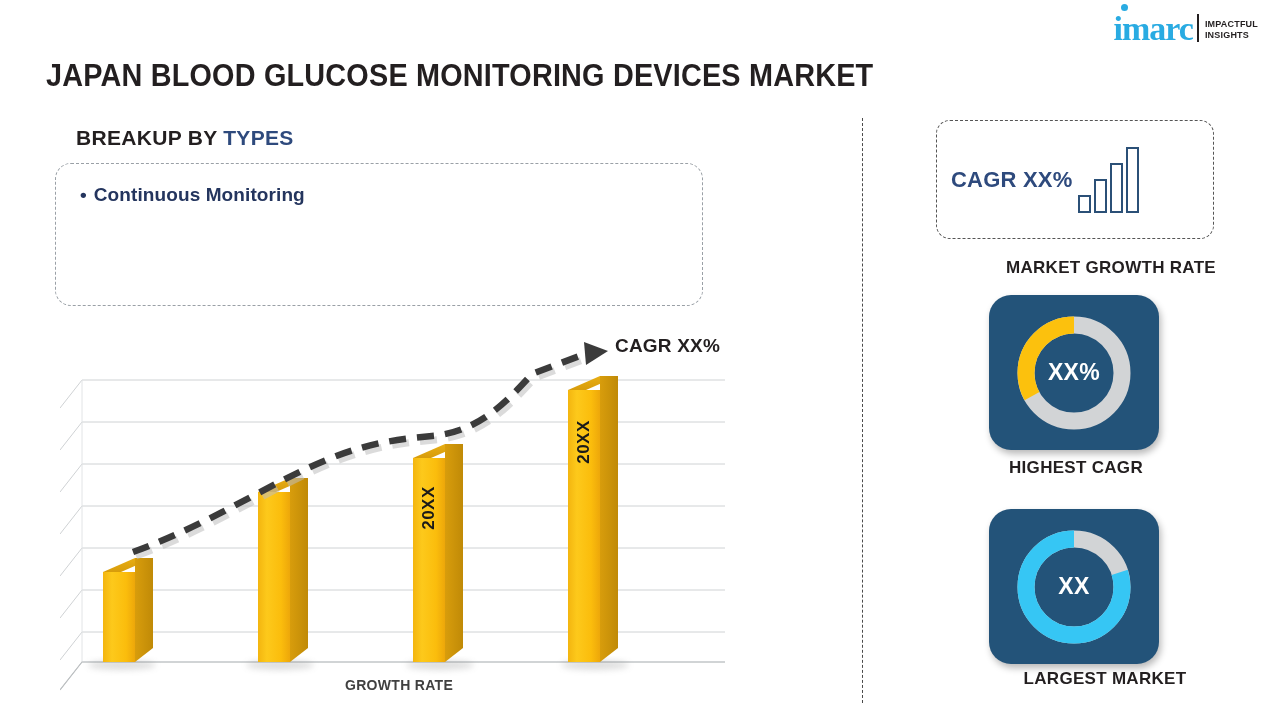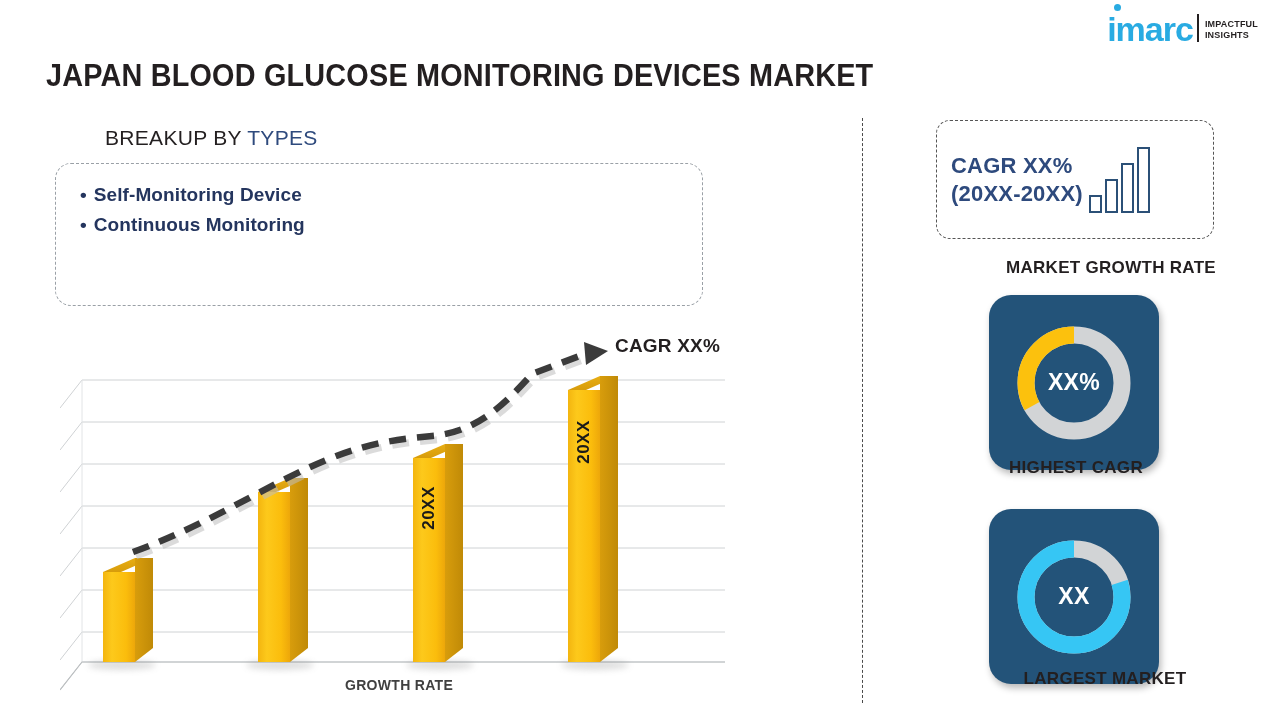--- a/index.html
+++ b/index.html
@@ -6,39 +6,39 @@
   html,body { width:1280px; height:720px; }
   body {
     font-family:"Liberation Sans", sans-serif;
     background:#ffffff;
     position:relative;
     overflow:hidden;
   }
 
   
   #logo { position:absolute; top:14px; right:22px; display:flex; align-items:flex-end; }
-  #logo .word { position:relative; font-family:Liberation Sans, sans-serif; font-weight:700;
+  #logo .word { position:relative; font-family:Liberation Serif, serif; font-weight:700;
                 font-size:34px; letter-spacing:-1px; color:#29abe2; line-height:30px; }
   #logo .dot { position:absolute; width:7px; height:7px; border-radius:50%;
                background:#29abe2; left:7px; top:-10px; }
   #logo .bar { width:2px; height:28px; background:#231f20; margin:0 6px 2px 4px; }
   #logo .tagline { font-family:"Liberation Sans", sans-serif; font-weight:700; font-size:9px;
                    line-height:11px; color:#231f20; letter-spacing:.2px; padding-bottom:3px; }
 
   
   #title {
     position:absolute; left:46px; top:58px;
     font-family:"Liberation Sans Narrow","Liberation Sans",sans-serif;
     font-weight:700; font-size:31px; letter-spacing:.2px; color:#231f20;
     transform:scaleX(.93); transform-origin:left center; white-space:nowrap;
   }
 
   
-  #breakup-heading { position:absolute; left:76px; top:126px; font-size:21px; font-weight:400;
-                     color:#231f20; letter-spacing:.3px;margin-left:29px; }
+  #breakup-heading { position:absolute; left:76px; top:126px; font-size:21px; font-weight:700;
+                     color:#231f20; letter-spacing:.3px; }
   #breakup-heading .accent { color:#2e4a7d; }
 
   #types-box {
     position:absolute; left:55px; top:163px; width:648px; height:143px;
     border:1.6px dashed #9aa0a6; border-radius:16px; padding:16px 0 0 24px;
   }
   #types-box li { list-style:none; font-size:19px; font-weight:700; color:#24355e;
                   line-height:30px; letter-spacing:.1px; }
   #types-box li::before { content:"\2022"; margin-right:7px; }
 
@@ -65,21 +65,21 @@
     border:1.7px dashed #555; border-radius:14px;
     display:flex; align-items:center; padding:0 14px;
   }
   #cagr-text { font-size:22px; font-weight:700; color:#2e4a7d; line-height:28px; letter-spacing:.2px; }
   #cagr-bars { margin-left:6px; display:flex; align-items:flex-end; gap:3px; }
   #cagr-bars i { display:block; width:13px; border:2px solid #2b5077; background:#fff; }
 
   .panel-label { position:absolute; width:100%; text-align:center; font-size:17px;
                  font-weight:700; color:#231f20; letter-spacing:.3px; }
 
-  .tile { position:absolute; width:170px; height:175px; border-radius:22px;
+  .tile { position:absolute; width:170px; height:155px; border-radius:22px;
           background:#235379; box-shadow:2px 4px 7px rgba(0,0,0,.28);
           display:flex; align-items:center; justify-content:center; }
   .tile .val { position:absolute; color:#ffffff; font-size:23px; font-weight:700; letter-spacing:.3px; }
 
   #mgr-label   { left:862px; top:238px; width:498px;margin-top:20px; }
   #tile-cagr   { left:989px; top:295px; }
   #cagr-label  { left:862px; top:458px; width:418px;padding-left:10px; }
   #tile-market { left:989px; top:509px;text-decoration:underline; }
   #market-label{ left:862px; top:669px; width:486px; }
 </style>
@@ -99,21 +99,20 @@
 </div>
 
 <div id="title">JAPAN BLOOD GLUCOSE MONITORING DEVICES MARKET</div>
 
 <div id="breakup-heading">
   <span>BREAKUP BY</span>
   <span class="accent">TYPES</span>
 </div>
 
 <ul id="types-box">
-  <li>Self-Monitoring Device</li>
   <li>Continuous Monitoring</li>
 </ul>
 
 <div id="divider"></div>
 
 <div id="chart">
   <svg width="680" height="355">
     <defs>
       <linearGradient id="barFace" x1="0" y1="0" x2="1" y2="0">
         <stop offset="0%" stop-color="#f3b50f"></stop>
@@ -190,21 +189,20 @@
   <div class="bar-label" style="left:346px; top:158px; width:46px; text-align:center;">20XX</div>
   <div class="bar-label" style="left:501px; top:92px; width:46px; text-align:center;">20XX</div>
 
   <div id="cagr-arrow-label">CAGR XX%</div>
   <div id="growth-rate-label">GROWTH RATE</div>
 </div>
 
 <div id="cagr-box">
   <div id="cagr-text">
     <div>CAGR XX%</div>
-    <div>(20XX-20XX)</div>
   </div>
   <div id="cagr-bars">
     <i style="height:18px"></i>
       <i style="height:34px"></i>
       <i style="height:50px"></i>
       <i style="height:66px"></i>
   </div>
 </div>
 <div class="panel-label" id="mgr-label">MARKET GROWTH RATE</div>
 

